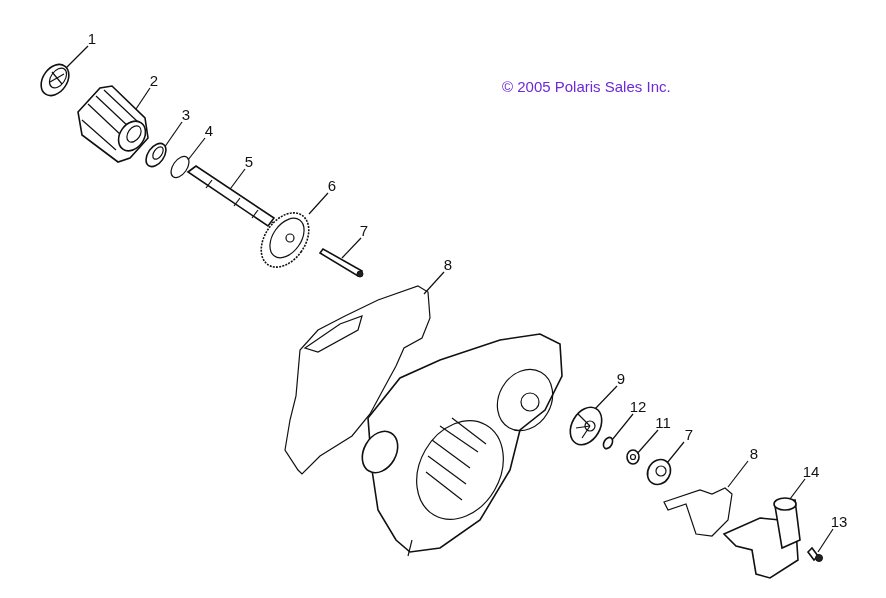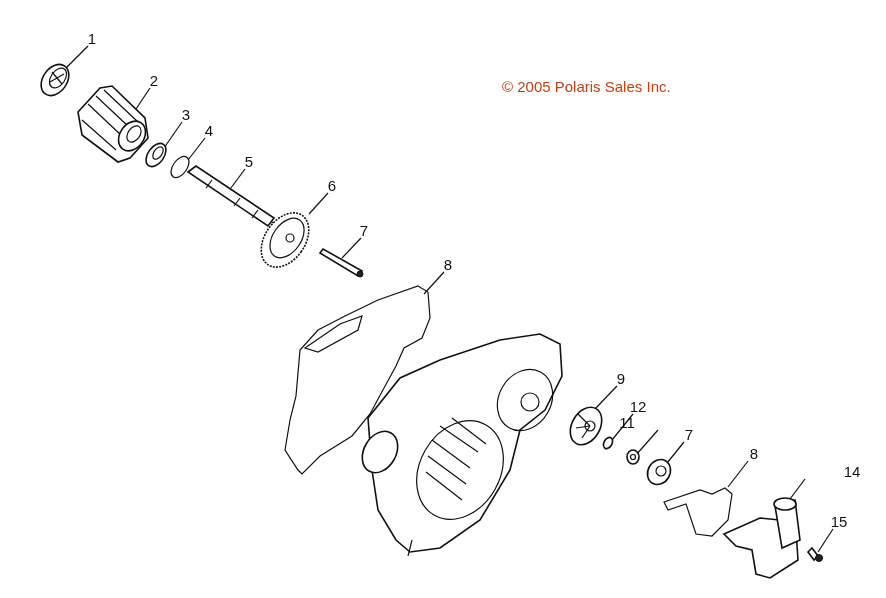--- a/index.html
+++ b/index.html
@@ -1,19 +1,19 @@
 <!DOCTYPE html>
 <html><head>
 <meta charset="utf-8">
 <style>
   html, body { margin:0; padding:0; background:#ffffff; }
   body { width:886px; height:598px; position:relative; overflow:hidden; font-family:"Liberation Sans", sans-serif; }
   #diagram { position:absolute; left:0; top:0; width:886px; height:598px; }
   .callout { position:absolute; font-size:15px; color:#111; line-height:1; transform:translate(-50%,-50%); }
-  .copyright { position:absolute; left:502px; top:78px; font-size:15px; color:#c2410c; }
+  .copyright { position:absolute; left:502px; top:78px; font-size:15px; color:#6d28d9; }
   svg .ln { stroke:#111; stroke-width:1.2; fill:none; }
   svg .pt { stroke:#111; stroke-width:1.6; fill:#fff; }
   svg .pt2 { stroke:#111; stroke-width:1.2; fill:none; }
   svg .dk { fill:#222; stroke:#111; stroke-width:1; }
 </style>
 </head>
 <body>
 
 <div id="diagram">
   <svg width="886" height="598" viewBox="0 0 886 598" xmlns="http://www.w3.org/2000/svg">
@@ -131,18 +131,18 @@
   <div class="callout" style="left:92px;top:38px">1</div>
   <div class="callout" style="left:154px;top:80px">2</div>
   <div class="callout" style="left:186px;top:114px">3</div>
   <div class="callout" style="left:209px;top:130px">4</div>
   <div class="callout" style="left:249px;top:161px">5</div>
   <div class="callout" style="left:332px;top:185px">6</div>
   <div class="callout" style="left:364px;top:230px">7</div>
   <div class="callout" style="left:448px;top:264px">8</div>
   <div class="callout" style="left:621px;top:378px">9</div>
   <div class="callout" style="left:638px;top:406px">12</div>
-  <div class="callout" style="left:627px;top:422px">11</div>
+  <div class="callout" style="left:663px;top:422px">11</div>
   <div class="callout" style="left:689px;top:434px">7</div>
   <div class="callout" style="left:754px;top:453px">8</div>
-  <div class="callout" style="left:852px;top:471px">14</div>
-  <div class="callout" style="left:839px;top:521px">15</div>
+  <div class="callout" style="left:811px;top:471px">14</div>
+  <div class="callout" style="left:839px;top:521px">13</div>
 </div>
 
 </body></html>

